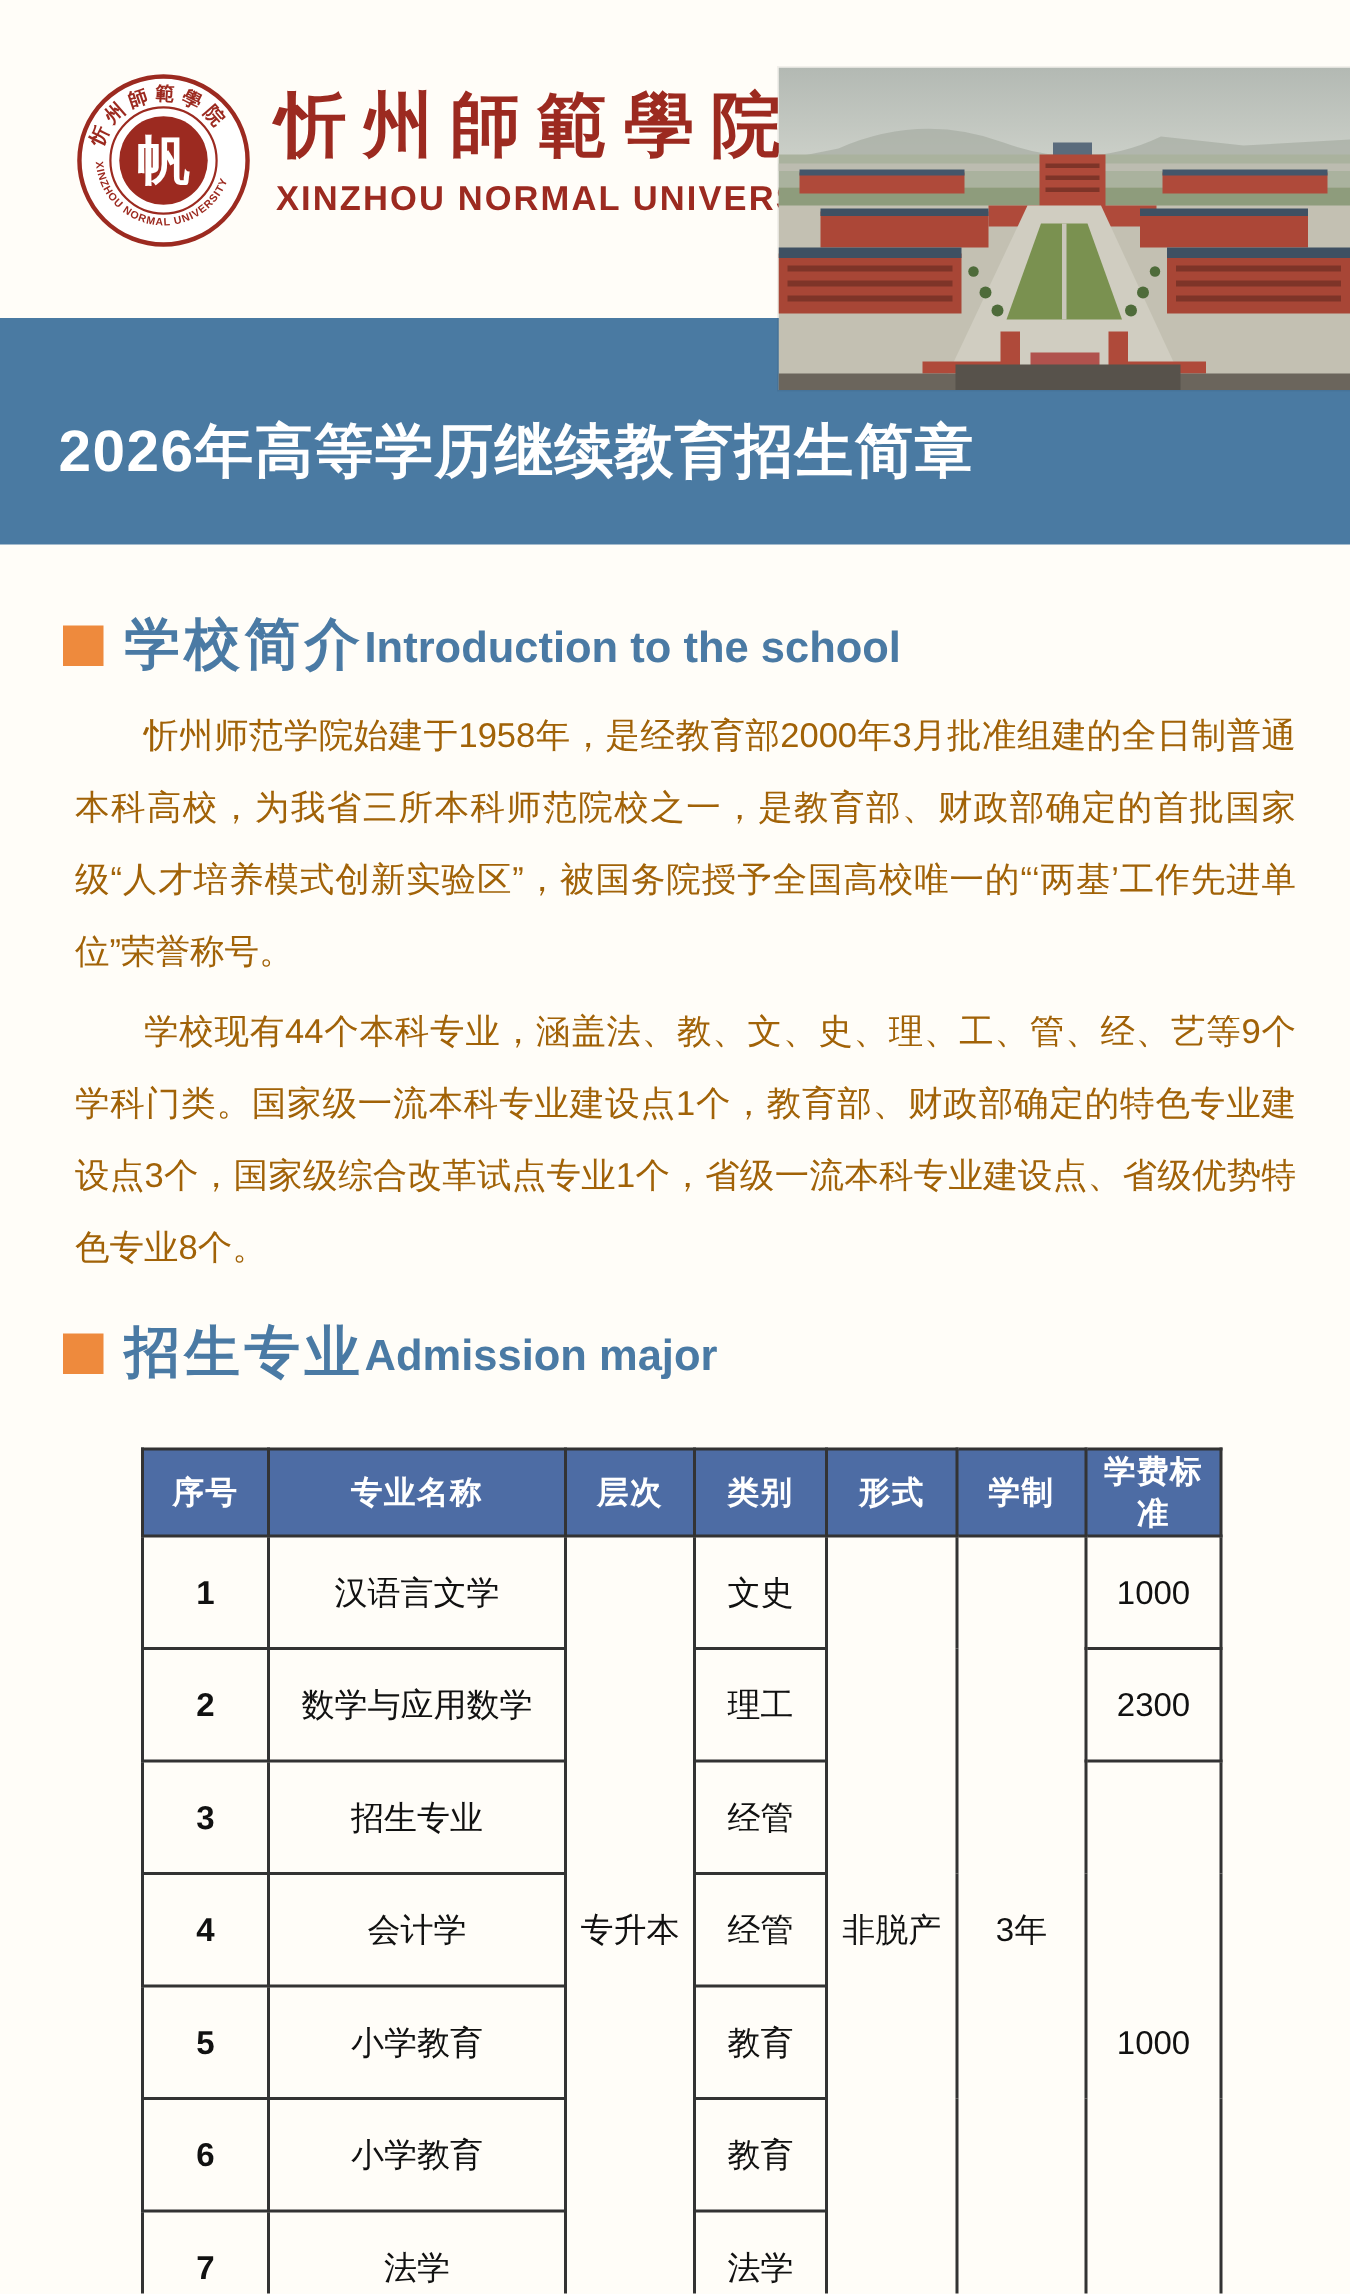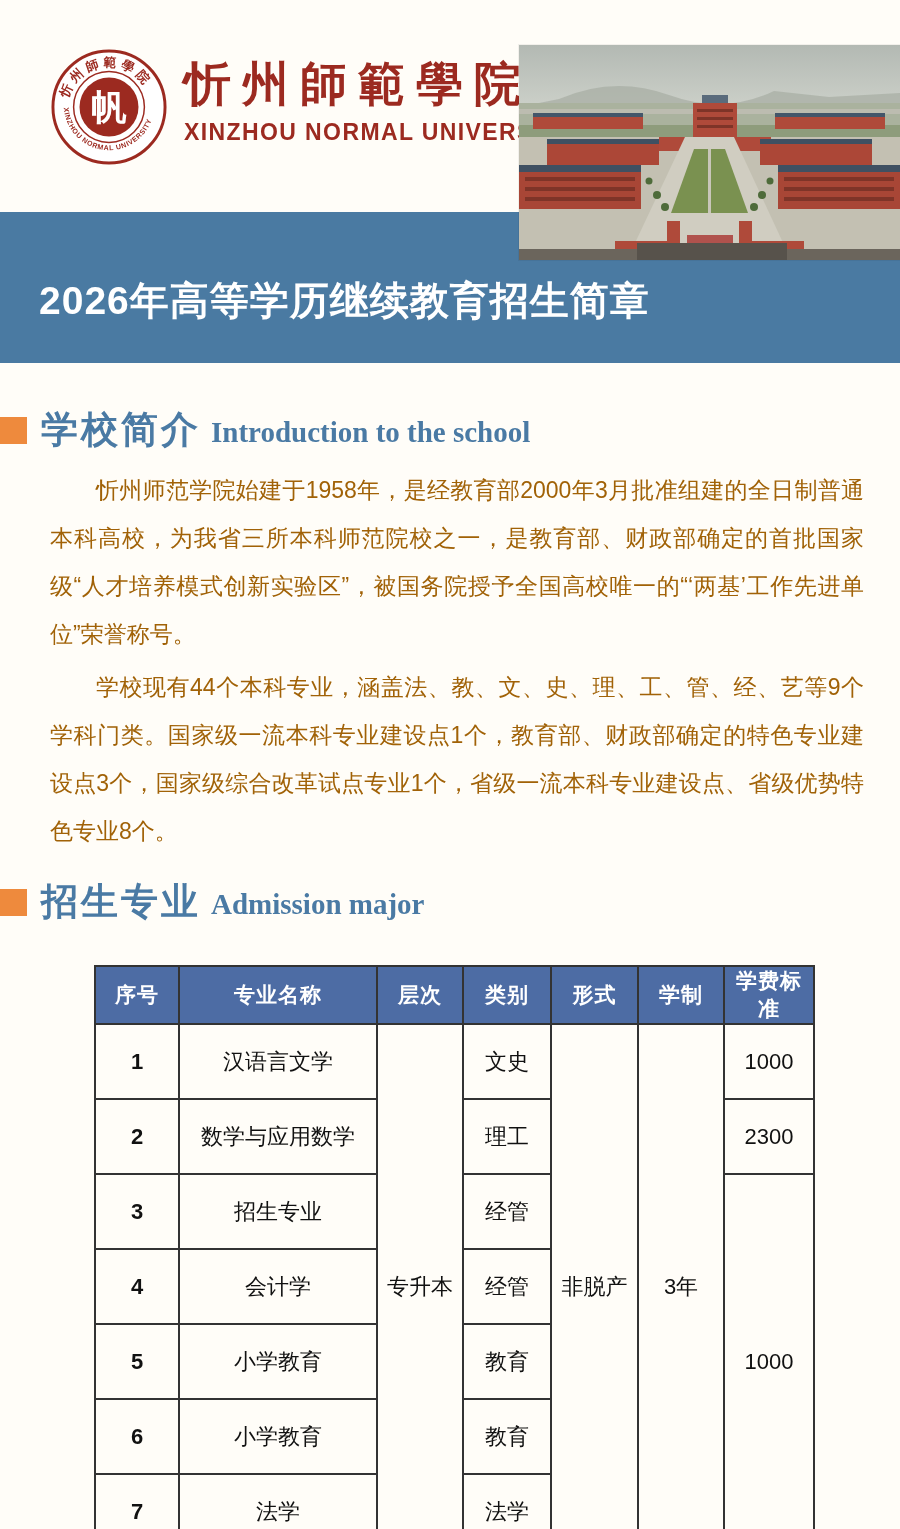--- a/index.html
+++ b/index.html
@@ -17,26 +17,26 @@
     font-family:"DejaVu Serif","Liberation Serif",serif;
     font-weight:bold;font-size:47px;color:#9C2A20;letter-spacing:11px;line-height:1.1;
   }
   .name-en{margin-top:9px;font-size:23px;font-weight:bold;color:#9C2A20;letter-spacing:1.4px;}
   .campus-photo{position:absolute;left:519px;top:45px;width:381px;height:215px;z-index:6;box-shadow:0 0 0 1px rgba(0,0,0,0.05);}
   
   .banner{position:absolute;top:212px;left:0;width:900px;height:151px;background:#4A7AA2;z-index:1;}
   .banner-title{position:absolute;left:39px;top:62px;color:#FFFFFF;font-weight:bold;font-size:39px;letter-spacing:1px;white-space:nowrap;}
   
   .content{position:absolute;top:363px;left:0;width:900px;z-index:2;}
-  .section-header{display:flex;align-items:center;}
+  .section-header{display:flex;align-items:center;padding-left:42px;}
   .section-header.first{margin-top:42px;}
   .section-header.second{margin-top:22px;}
   .bullet{width:27px;height:27px;background:#EE8A3D;flex:0 0 auto;}
   .sec-zh{font-size:37px;font-weight:bold;color:#4A7AA4;letter-spacing:3px;margin-left:14px;white-space:nowrap;}
-  .sec-en{font-size:29px;font-weight:bold;color:#4A7AA4;margin-left:10px;margin-top:5px;white-space:nowrap;font-family:Liberation Serif, serif;}
+  .sec-en{font-size:29px;font-weight:bold;color:#4A7AA4;margin-top:5px;white-space:nowrap;}
   .paragraphs{padding:0 36px 0 50px;}
   .body-text{font-size:23px;line-height:48px;text-align:justify;text-indent:2em;color:#a16207;margin:0;}
   .body-text.p1{margin-top:11px;}
   .body-text.p2{margin-top:5px;}
   
   table.majors{border-collapse:collapse;margin:38px 0 0 94px;table-layout:fixed;}
   table.majors th,table.majors td{border:2px solid #333333;padding:0 2px;text-align:center;vertical-align:middle;}
   table.majors th{background:#4D6CA4;color:#FFFFFF;font-size:21px;font-weight:bold;height:50px;letter-spacing:1px;}
   table.majors td{height:73px;font-size:22px;color:#111111;}
   td.num{font-weight:bold;font-size:21px;}

